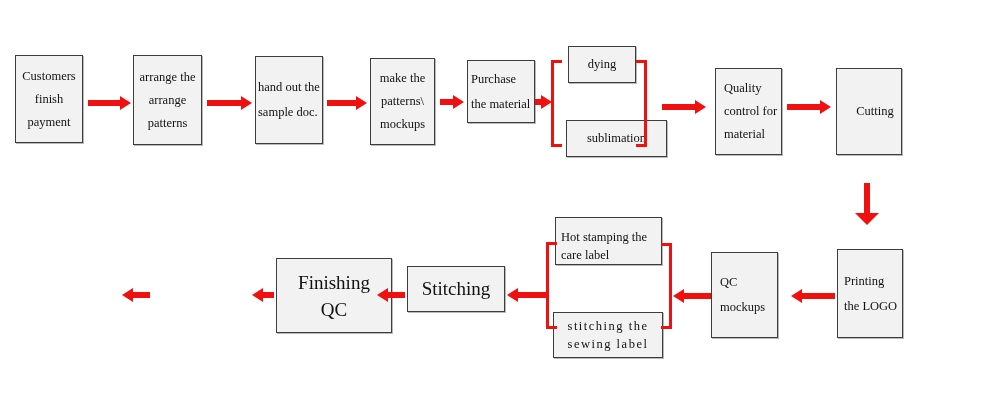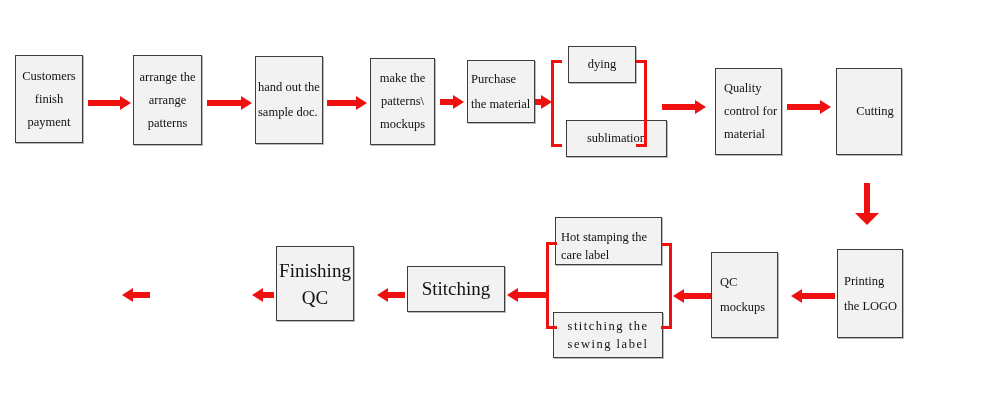--- a/index.html
+++ b/index.html
@@ -132,21 +132,21 @@
 
   <div class="node tc lh18 ls" style="left:553px;top:312px;width:110px;height:46px;">
     <span class="ln">stitching the</span>
     <span class="ln">sewing label</span>
   </div>
 
   <div class="node tc big" style="left:407px;top:266px;width:98px;height:46px;">
     <span class="ln">Stitching</span>
   </div>
 
-  <div class="node tc big lh27" style="left:276px;top:246px;width:78px;height:75px;">
+  <div class="node tc big lh27" style="left:276px;top:258px;width:116px;height:75px;">
     <span class="ln">Finishing</span>
     <span class="ln">QC</span>
   </div>
 
 
 
   <div class="br br-open" style="left:551px;top:60px;height:87px;"></div>
   <div class="br br-close" style="left:636px;top:60px;height:87px;"></div>
   <div class="br br-open" style="left:546px;top:242px;height:87px;"></div>
   <div class="br br-close" style="left:661px;top:243px;height:86px;"></div>

